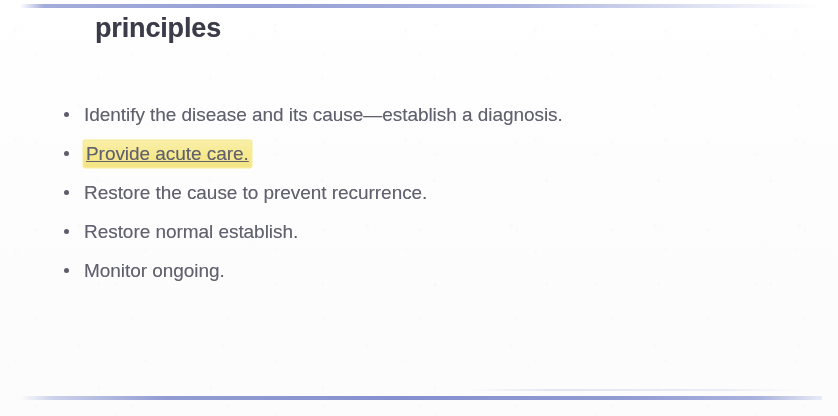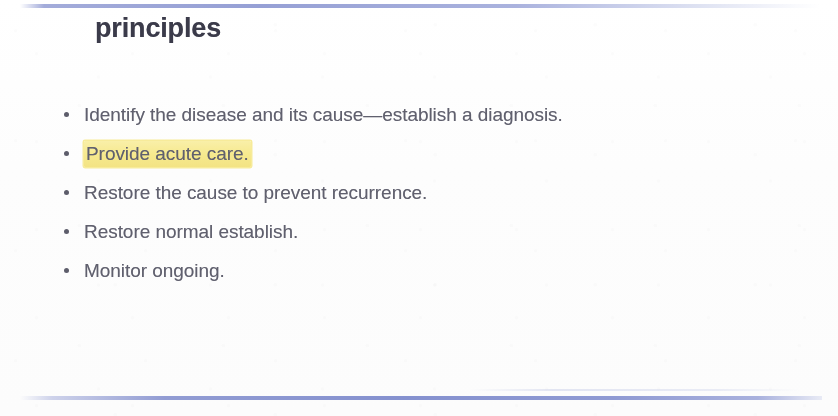--- a/index.html
+++ b/index.html
@@ -140,20 +140,21 @@
     background: #5d5d6b;
   }
   .item-text {
     display: inline;
   }
   .item-text.highlighted {
     background: linear-gradient(180deg, #f9efa8 0%, #f6e98d 55%, #f3e384 100%);
     box-shadow: 0 0 0 1.5px #f7eb9a;
     padding: 2px 2px 3px 2px;
     border-radius: 1px;
+    text-decoration: underline;
   }
 </style>
 </head>
 <body>
 
 <div id="page">
 
   <div id="paper-texture"></div>
 
   <div class="rule" id="rule-top"></div>

